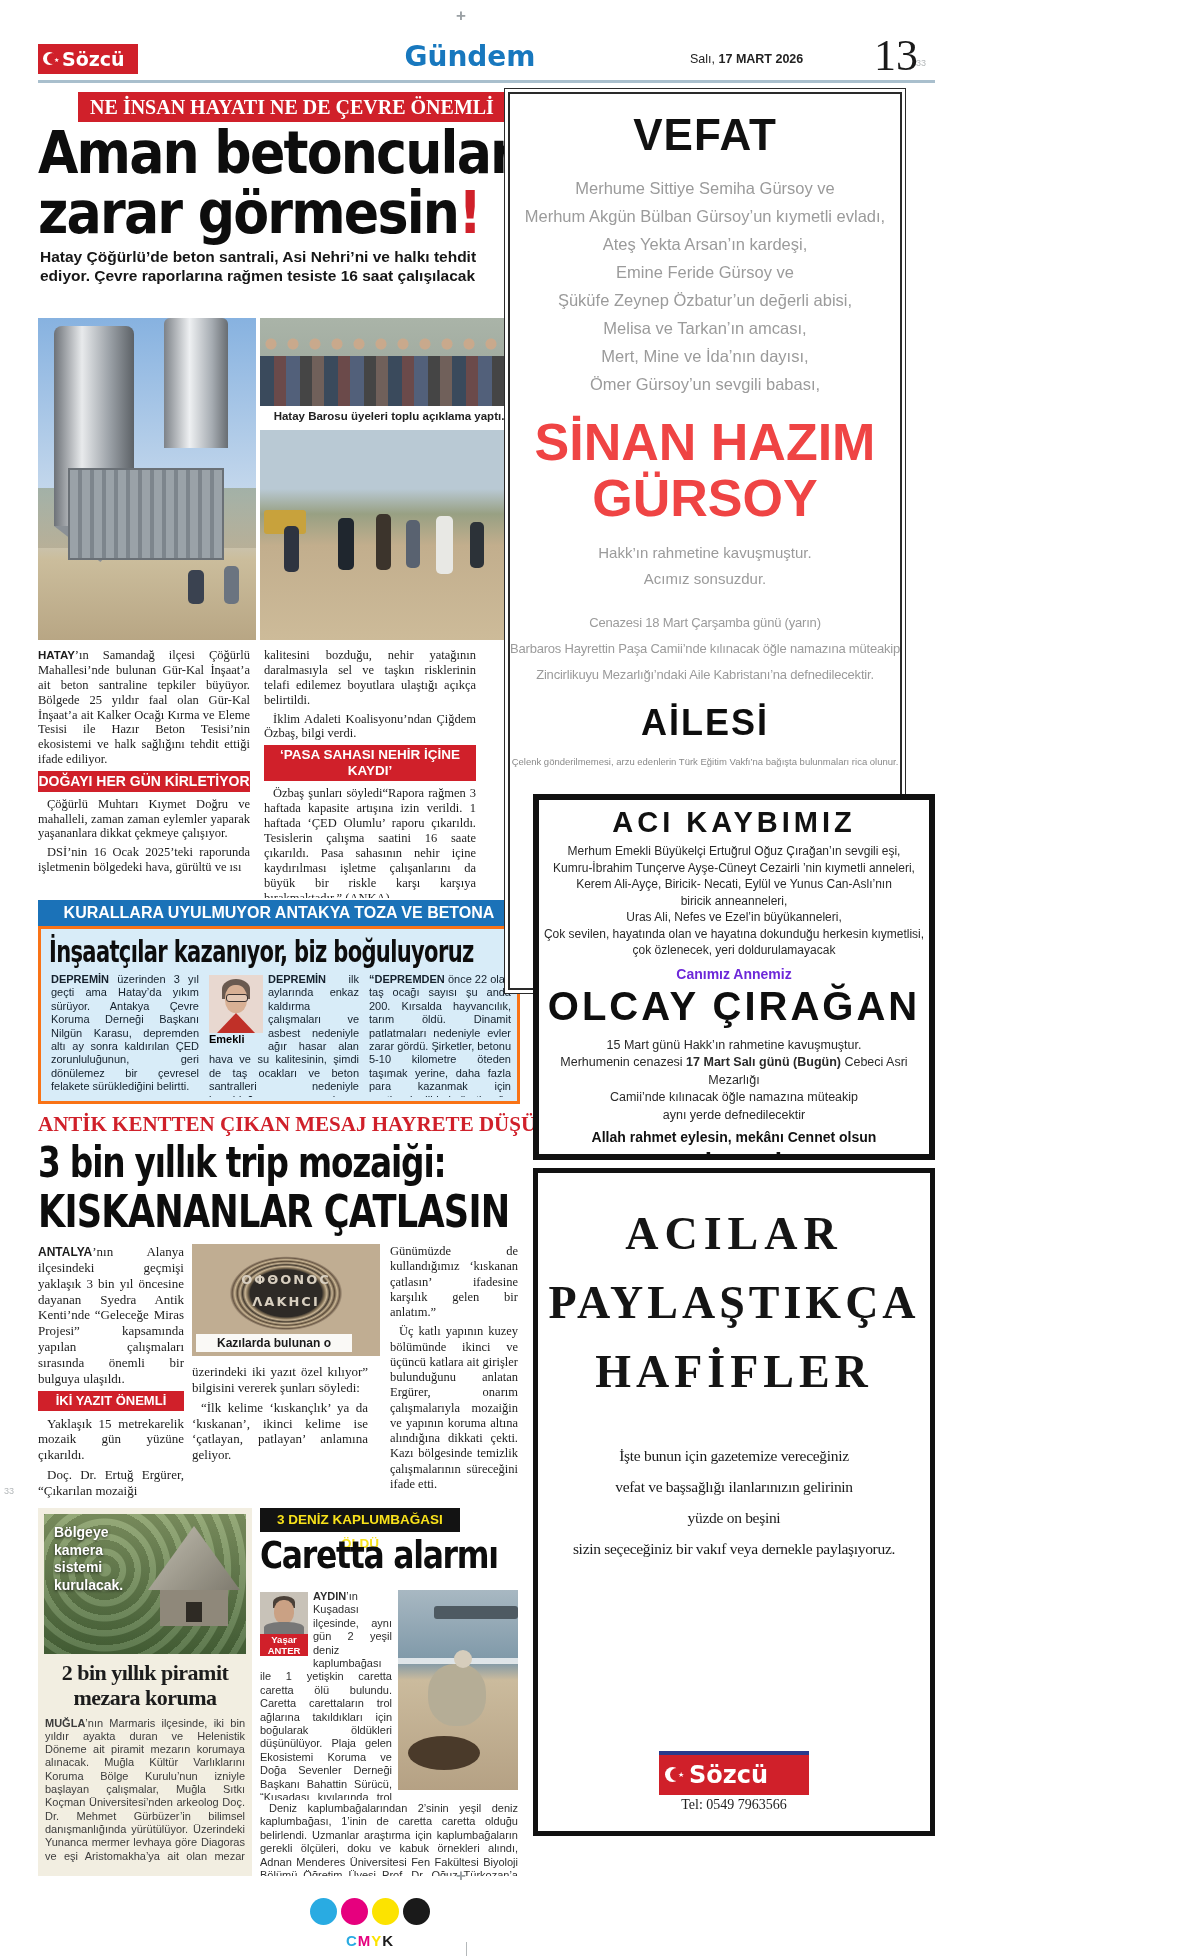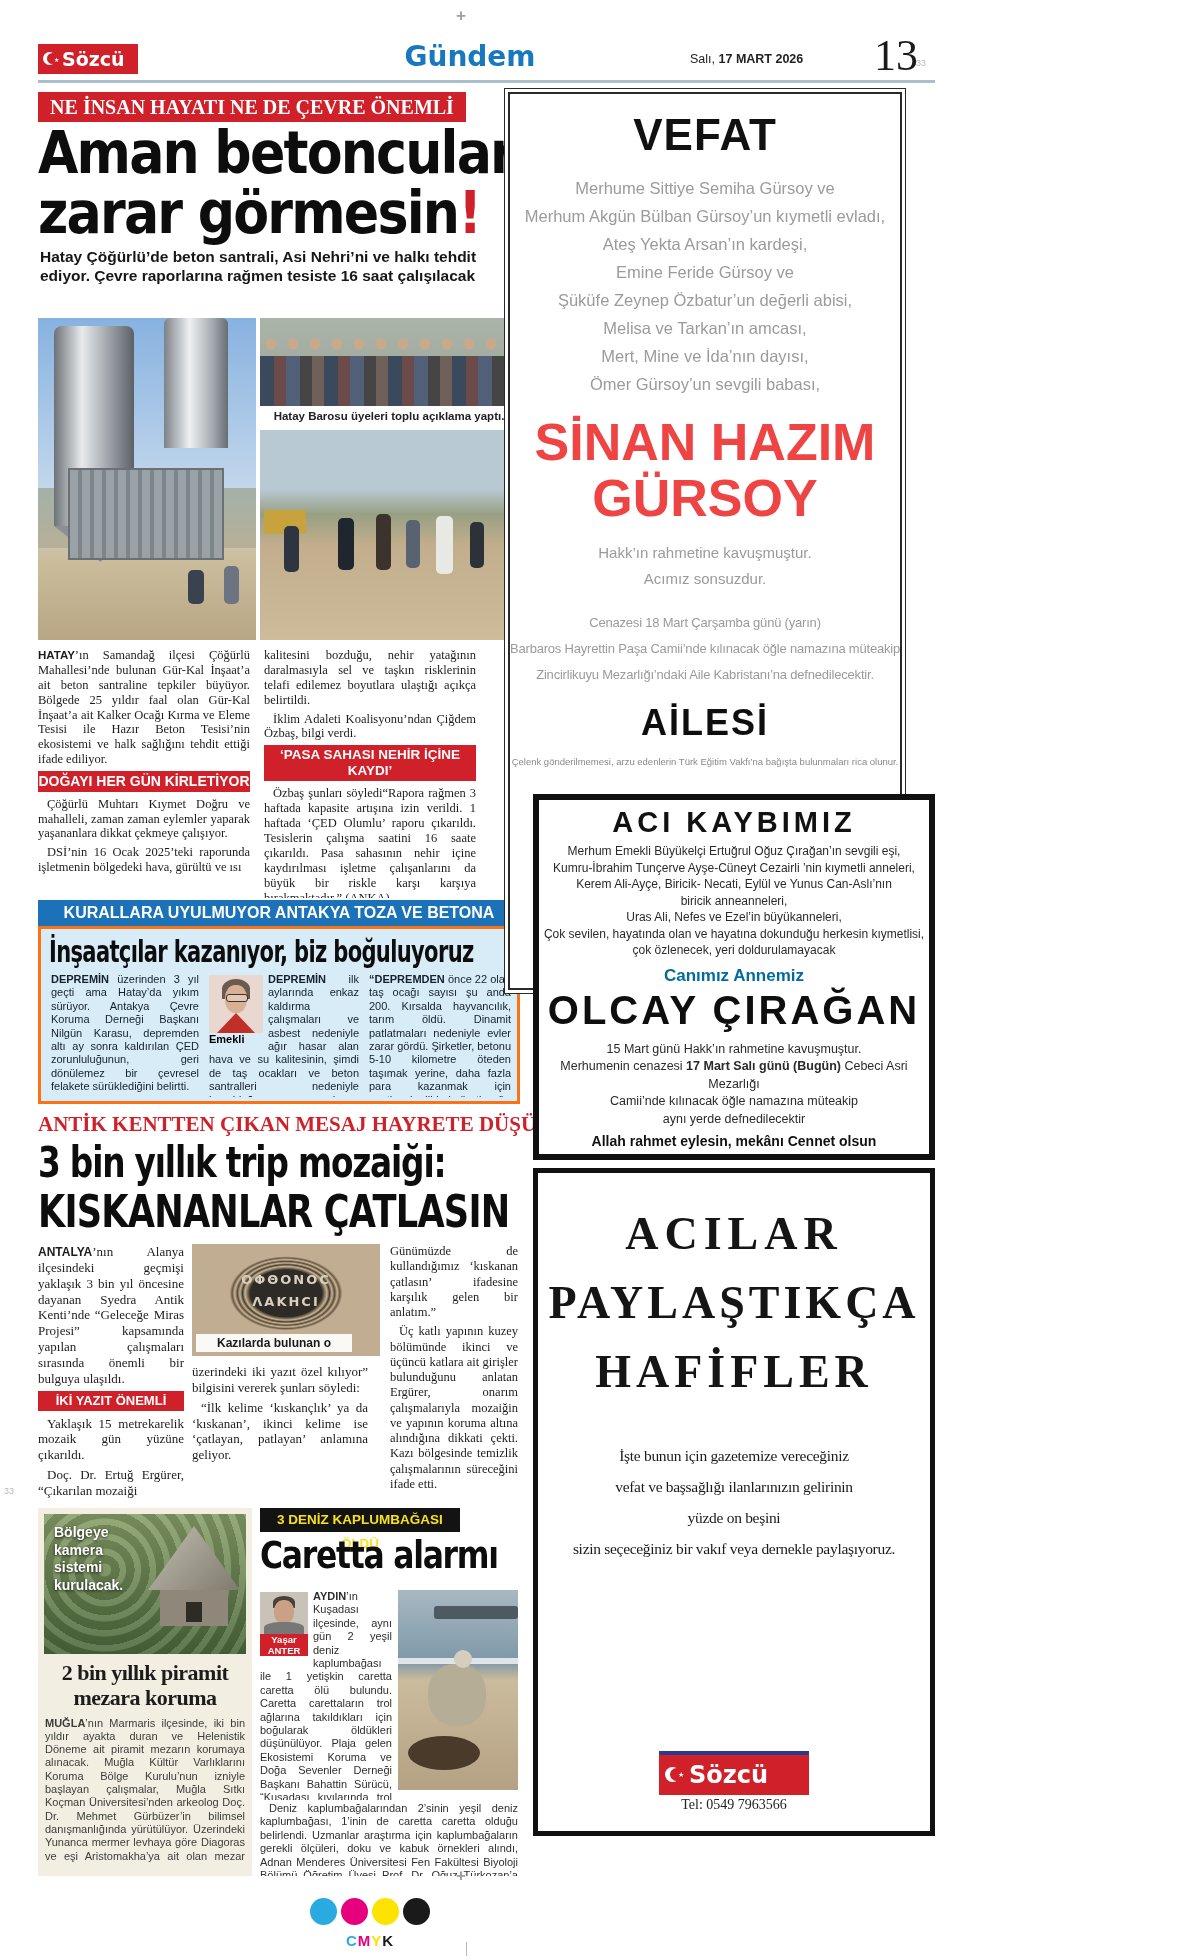--- a/index.html
+++ b/index.html
@@ -8,21 +8,21 @@
   .abs{position:absolute;}
   .ser{font-family:"Liberation Serif",serif;}
   .san{font-family:"Liberation Sans",sans-serif;}
   .dj{font-family:"DejaVu Sans",sans-serif;}
   .b{font-weight:bold;}
   .ctr{text-align:center;}
   .just{text-align:justify;}
   .nw{white-space:nowrap;}
   .gray{color:#9b9b9b;}
   .headline{font-family:"DejaVu Sans",sans-serif;font-weight:bold;color:#0d0d0d;transform-origin:left top;}
-  .red-bar{background:#d0202a;color:#fff;font-family:"Liberation Sans",sans-serif;font-weight:bold;text-align:center;}
+  .red-bar{background:#d0202a;color:#fff;font-family:"Liberation Sans",sans-serif;font-weight:bold;text-align:center;margin-left:40px;}
   .body-ser{font-family:"Liberation Serif",serif;font-size:12.5px;line-height:1.19;color:#1c1c1c;text-align:justify;}
   .body-san{font-family:"Liberation Sans",sans-serif;color:#3a3a3a;text-align:justify;}
   .ph{position:absolute;overflow:hidden;}
   .crop{color:#9aa0a4;font-size:17px;font-weight:bold;}
   .edge{color:#b4b8ba;font-size:9px;}
   p{margin:0 0 4px 0;}
   .indent{text-indent:9px;}
   .obit-box{position:absolute;background:#fff;overflow:hidden;text-align:center;}
   .dbl{border:1px solid #2a2a2a;padding:3px;}
   .dbl-inner{border:2px solid #2a2a2a;width:100%;height:100%;box-sizing:border-box;overflow:hidden;}
@@ -233,21 +233,21 @@
     <div class="san b" style="margin-top:6px;font-size:29px;letter-spacing:4px;color:#111;">ACI KAYBIMIZ</div>
     <div class="san" style="margin-top:4px;font-size:12px;line-height:16.5px;color:#2a2a2a;">
       <div>Merhum Emekli Büyükelçi Ertuğrul Oğuz Çırağan’ın sevgili eşi,</div>
       <div>Kumru-İbrahim Tunçerve Ayşe-Cüneyt Cezairli ’nin kıymetli anneleri,</div>
       <div>Kerem Ali-Ayçe, Biricik- Necati, Eylül ve Yunus Can-Aslı’nın</div>
       <div>biricik anneanneleri,</div>
       <div>Uras Ali, Nefes ve Ezel’in büyükanneleri,</div>
       <div>Çok sevilen, hayatında olan ve hayatına dokunduğu herkesin kıymetlisi,</div>
       <div>çok özlenecek, yeri doldurulamayacak</div>
     </div>
-    <div class="san b" style="margin-top:7px;font-size:17px;color:#0369a1;">Canımız Annemiz</div>
+    <div class="san b" style="margin-top:7px;font-size:14px;color:#6d28d9;">Canımız Annemiz</div>
     <div class="san b" style="margin-top:2px;font-size:40px;letter-spacing:3px;color:#0e0e0e;">OLCAY ÇIRAĞAN</div>
     <div class="san" style="margin-top:8px;font-size:12.5px;line-height:17.5px;color:#2a2a2a;">
       <div>15 Mart günü Hakk’ın rahmetine kavuşmuştur.</div>
       <div>
         <span>Merhumenin cenazesi </span><b>17 Mart Salı günü (Bugün)</b><span> Cebeci Asri Mezarlığı</span>
       </div>
       <div>Camii’nde kılınacak öğle namazına müteakip</div>
       <div>aynı yerde defnedilecektir</div>
     </div>
     <div class="san b" style="margin-top:5px;font-size:14px;color:#111;">Allah rahmet eylesin, mekânı Cennet olsun</div>

